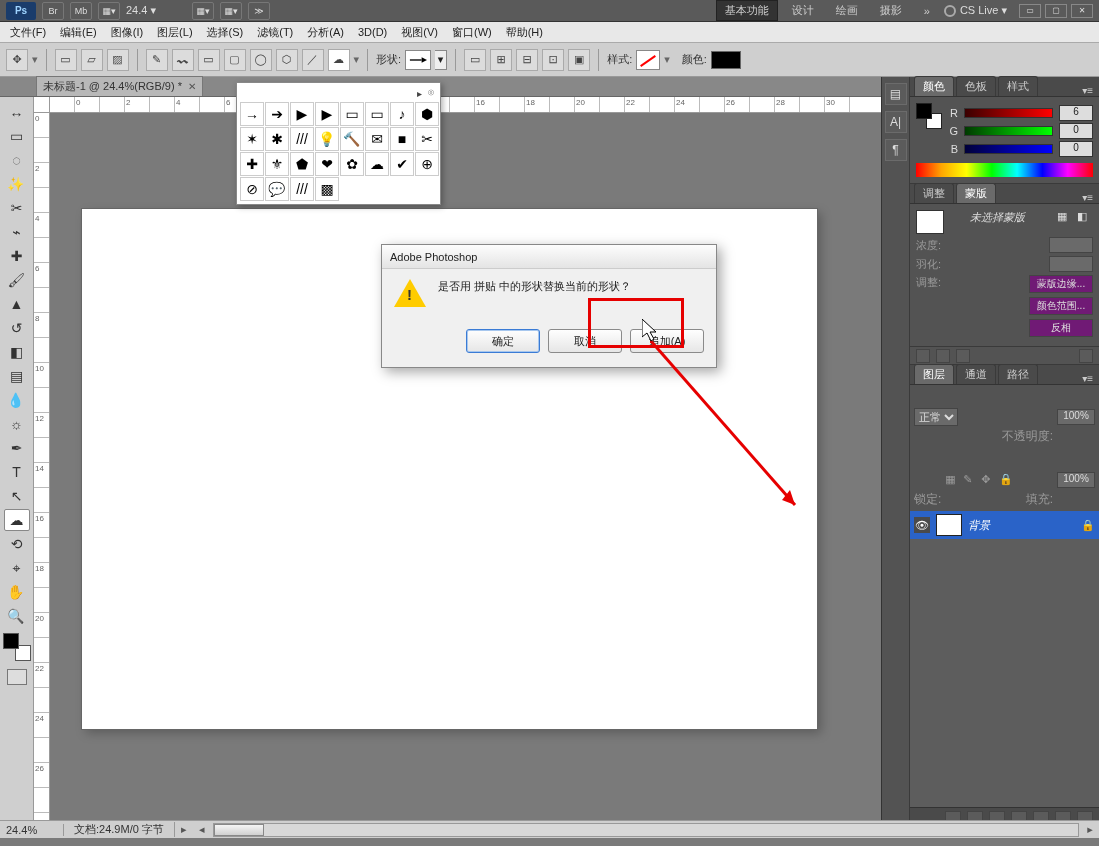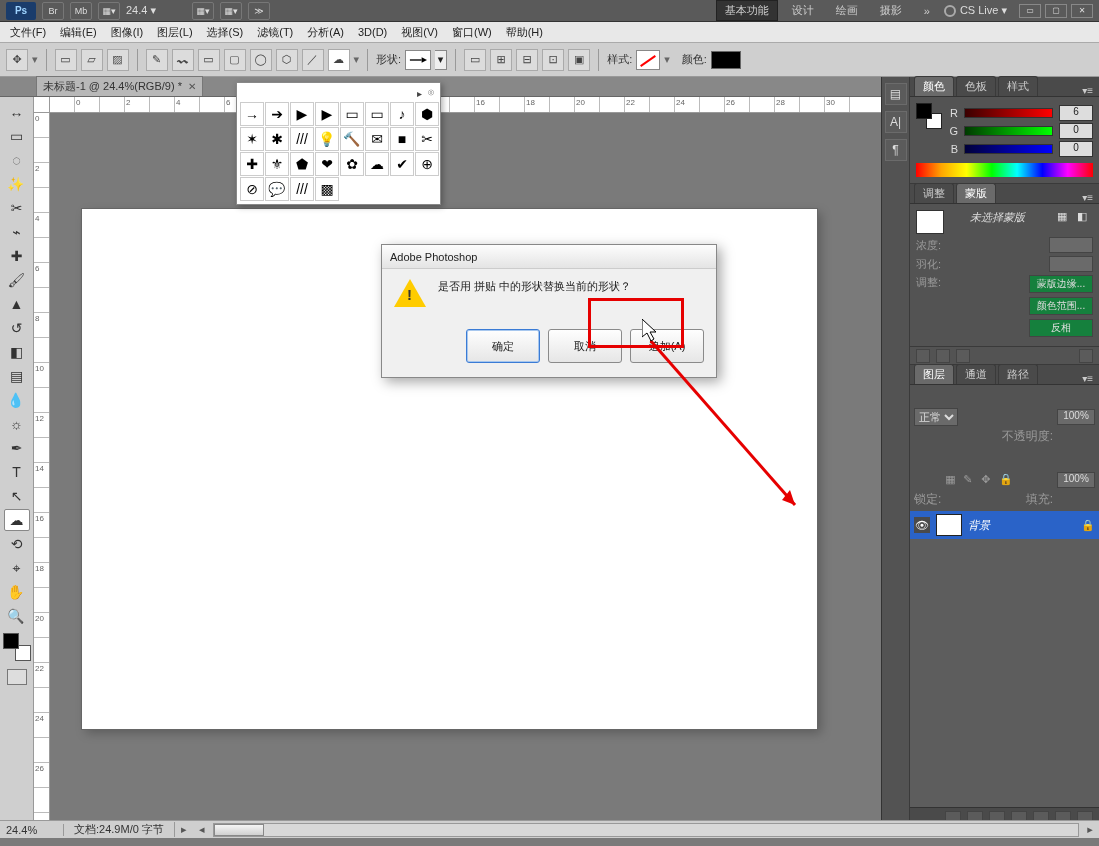--- a/index.html
+++ b/index.html
@@ -68,21 +68,21 @@
 
   
   .dialog { position:absolute; left:381px; top:244px; width:336px; background:#f0f0f0; border:1px solid #888; box-shadow:4px 4px 12px rgba(0,0,0,.35); z-index:10;}
   .dialog .titlebar { height:24px; background:linear-gradient(#fdfdfd,#e4e4e4); border-bottom:1px solid #ccc; display:flex; align-items:center; padding:0 8px; font-size:11px;}
   .dialog .body { padding:10px 12px 14px; display:flex; flex-direction:column; gap:16px;}
   .dialog .msgrow { display:flex; align-items:flex-start; gap:12px;}
   .warn-icon { width:32px; height:28px; position:relative;}
   .warn-icon .tri { width:0; height:0; border-left:16px solid transparent; border-right:16px solid transparent; border-bottom:28px solid #ffcc00; position:absolute; top:0; left:0;}
   .warn-icon .bang { position:absolute; top:7px; left:13px; font-weight:bold; color:#333; font-size:15px;}
   .dialog .btnrow { display:flex; justify-content:flex-end; gap:8px; margin-top:6px;}
-  .dlg-btn { width:74px; height:34px; background:linear-gradient(#fefefe,#e6e6e6); border:1px solid #8a8a8a; border-radius:3px; font-size:11px; display:flex; align-items:center; justify-content:center; cursor:pointer;}
+  .dlg-btn { width:74px; height:24px; background:linear-gradient(#fefefe,#e6e6e6); border:1px solid #8a8a8a; border-radius:3px; font-size:11px; display:flex; align-items:center; justify-content:center; cursor:pointer;}
   .dlg-btn.primary { border:1px solid #3a7bd5; box-shadow:0 0 0 1px #a7c7ee inset;}
 
   .red-box { position:absolute; left:588px; top:298px; width:96px; height:50px; border:3px solid #e60000; z-index:20; pointer-events:none;}
   .cursor-arrow { position:absolute; left:642px; top:319px; z-index:22; pointer-events:none;}
   .cursor-arrow svg { width:20px; height:26px;}
   .red-line { position:absolute; left:650px; top:340px; width:160px; height:180px; z-index:19; pointer-events:none;}
   .red-line svg line { stroke:#e60000; stroke-width:3;}
   .red-line svg polygon { fill:#e60000;}
 
   
@@ -104,21 +104,21 @@
   .slider.g { background:linear-gradient(to right,#003a00,#00ff00);}
   .slider.b { background:linear-gradient(to right,#00003a,#0000ff);}
   .rgb-row .val { width:34px; height:16px; background:#ddd; color:#222; text-align:center; border:1px solid #333; font-size:10px;}
   .spectrum { height:14px; margin-top:4px; background:linear-gradient(to right, red,orange,yellow,lime,cyan,blue,magenta,red);}
 
   .mask-row { display:flex; align-items:center; gap:8px; margin:3px 0; color:#9a9a9a;}
   .mask-row .field { width:44px; height:16px; background:#6a6a6a; border:1px solid #444;}
   .mask-thumb { width:28px; height:24px; background:#fff; border:1px solid #333; display:inline-block;}
   .mask-hdr { display:flex; align-items:flex-start; gap:26px;}
   .mask-btns { display:flex; flex-direction:column; gap:4px; align-items:flex-end;}
-  .mask-btn { width:64px; height:18px; background:#15803d; border:1px solid #444; color:#ddd; font-size:10px; display:flex; align-items:center; justify-content:center;}
+  .mask-btn { width:64px; height:18px; background:#701a75; border:1px solid #444; color:#ddd; font-size:10px; display:flex; align-items:center; justify-content:center;}
   .mask-footer { height:18px; border-top:1px solid #3a3a3a; display:flex; align-items:center; gap:6px; padding:0 6px; color:#aaa;}
   .mask-footer .fi { width:14px; height:14px; background:#5b5b5b; border:1px solid #444;}
 
   .layer-opts { display:flex; align-items:center; gap:4px; padding:3px 4px; color:#9a9a9a;}
   .layer-opts select { height:18px; font-size:11px; background:#6a6a6a; color:#ddd; border:1px solid #444;}
   .layer-opts .lab { font-size:12px;margin-top:40px;}
   .layer-opts .pct { width:38px; height:16px; background:#6a6a6a; border:1px solid #444; color:#ddd; text-align:center; font-size:10px;}
   .layer-row { height:28px; background:#2a63c8; display:flex; align-items:center; gap:6px; padding:0 4px; color:#fff;}
   .layer-row .eye { width:16px; height:16px; background:#4a4a4a; display:flex; align-items:center; justify-content:center; font-size:11px;}
   .layer-row .thumb { width:26px; height:22px; background:#fff; border:1px solid #222;}

